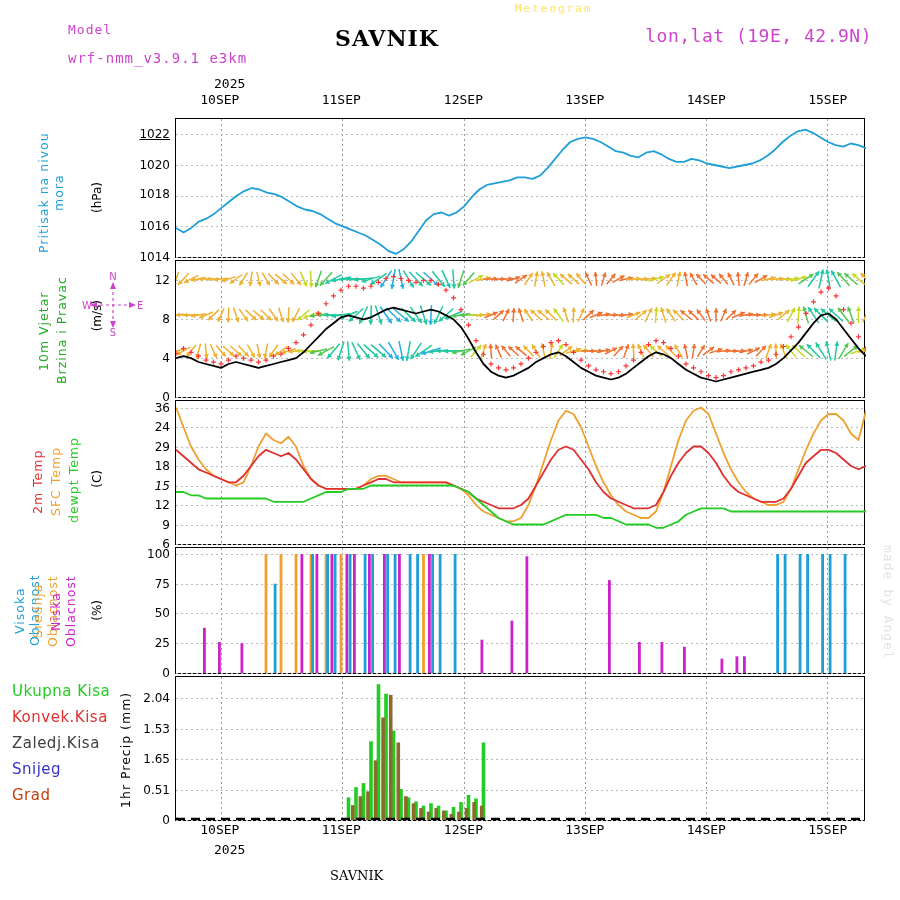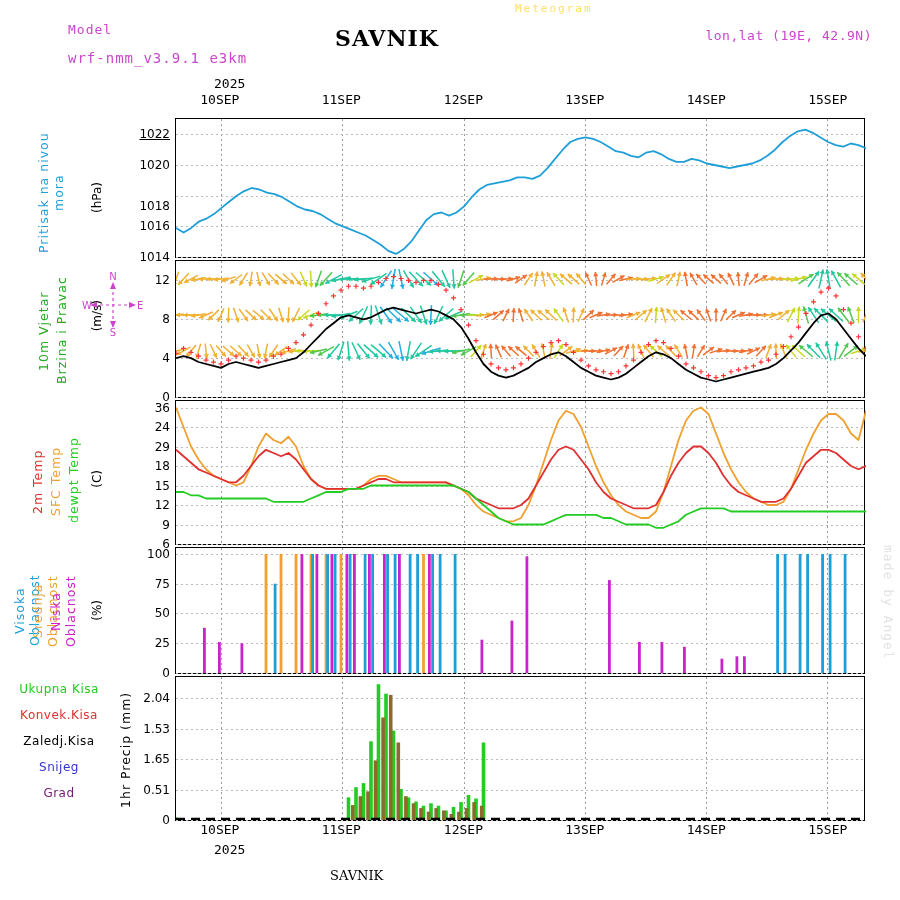--- a/index.html
+++ b/index.html
@@ -3,38 +3,38 @@
 <meta charset="utf-8">
 <style>
   html,body{margin:0;padding:0;}
   body{width:900px;height:900px;background:#ffffff;font-family:"DejaVu Sans",sans-serif;overflow:hidden;position:relative;}
   .abs{position:absolute;}
   .mono{font-family:"DejaVu Sans Mono",monospace;}
   #meteogram-title{left:515px;top:2px;font-size:11px;color:#ffe066;letter-spacing:2px;}
   #model-label{left:68px;top:22px;font-size:13px;color:#cc44cc;letter-spacing:1px;}
   #model-name{left:68px;top:50px;font-size:14px;color:#cc44cc;letter-spacing:1px;}
   #station-title{left:335px;top:25px;font-size:22px;font-weight:bold;color:#000;font-family:"DejaVu Serif",serif;letter-spacing:1px;}
-  #meta-block{right:28px;top:28px;text-align:right;font-size:13px;color:#cc44cc;line-height:16px;letter-spacing:0.5px;}
+  #meta-block{right:28px;top:28px;text-align:right;font-size:18px;color:#cc44cc;line-height:16px;letter-spacing:0.5px;}
   #watermark{right:4px;top:545px;font-size:13px;color:#e2e2e2;writing-mode:vertical-rl;letter-spacing:1px;}
 
   .panel{position:absolute;border:1px solid #000;background:#fff;box-sizing:border-box;left:175px;width:690px;}
   .grid-v{position:absolute;top:0;bottom:0;width:1px;background:#bbb;}
   .grid-v.dot{background:repeating-linear-gradient(to bottom,#999 0 2px,transparent 2px 5px);}
   .grid-h{position:absolute;left:0;right:0;height:1px;background:repeating-linear-gradient(to right,#bbb 0 2px,transparent 2px 5px);}
   .ylab{position:absolute;right:100%;margin-right:6px;font-size:12px;color:#000;transform:translateY(-50%);white-space:nowrap;font-family:"DejaVu Sans",sans-serif;}
   .axis-title{position:absolute;font-size:12.5px;letter-spacing:1px;writing-mode:vertical-rl;transform:rotate(180deg);text-align:center;}
 
   #top-dates{position:absolute;left:175px;top:92px;width:690px;height:22px;}
   #top-dates span{position:absolute;font-size:13px;color:#000;transform:translateX(-50%);}
   #year-top{position:absolute;left:214px;top:76px;font-size:13px;color:#000;}
   #bottom-dates{position:absolute;left:175px;top:822px;width:690px;height:20px;}
   #bottom-dates span{position:absolute;font-size:13px;color:#000;transform:translateX(-50%);}
   #year-bottom{position:absolute;left:214px;top:842px;font-size:13px;color:#000;}
   #footer-station{position:absolute;left:330px;top:868px;font-size:13px;color:#000;font-family:"DejaVu Serif",serif;}
-  .legend-h{position:absolute;font-size:12px;letter-spacing:0.5px;white-space:nowrap;text-align:center;}
+  .legend-h{position:absolute;font-size:15px;letter-spacing:0.5px;white-space:nowrap;text-align:left;padding-left:12px;}
 
   svg{display:block;}
   .compass text{font-size:10px;fill:#cc44cc;font-family:"DejaVu Sans",sans-serif;}
 </style>
 </head>
 <body>
 
 <div class="abs mono" id="meteogram-title">Meteogram</div>
 <div class="abs mono" id="model-label">Model</div>
 <div class="abs mono" id="model-name">wrf-nmm_v3.9.1 e3km</div>
@@ -59,21 +59,21 @@
     <div class="grid-v dot" style="left: 24.1%;"></div>
     <div class="grid-v dot" style="left: 41.8%;"></div>
     <div class="grid-v dot" style="left: 59.4%;"></div>
     <div class="grid-v dot" style="left: 77%;"></div>
     <div class="grid-v dot" style="left: 94.6%;"></div>
     <div class="grid-h" style="top: 138px;"></div>
     <div class="ylab" style="top: 138px;">1014</div>
     <div class="grid-h" style="top: 107.333px;"></div>
     <div class="ylab" style="top: 107.333px;">1016</div>
     <div class="grid-h" style="top: 76.6667px;"></div>
-    <div class="ylab" style="top: 87px; margin-left: 48px;">1018</div>
+    <div class="ylab" style="top: 75px; margin-left: 48px;">1018</div>
     <div class="grid-h" style="top: 46px;"></div>
     <div class="ylab" style="top: 46px;">1020</div>
     <div class="grid-h" style="top: 15.3333px;"></div>
     <div class="ylab" style="top: 15.3333px; text-decoration: underline;">1022</div>
     <svg width="690" height="138" viewBox="0 0 690 138" style="position: absolute; left: 0px; top: 0px;">
       <polyline points="0.0,108.9 7.6,113.5 15.2,108.9 22.7,102.7 30.3,99.7 37.9,95.1 45.5,88.9 53.1,82.8 60.7,76.7 68.2,72.1 75.8,69.0 83.4,70.5 91.0,73.6 98.6,75.1 106.2,78.2 113.7,82.8 121.3,87.4 128.9,90.5 136.5,92.0 144.1,95.1 151.6,99.7 159.2,104.3 166.8,107.3 174.4,110.4 182.0,113.5 189.6,116.5 197.1,121.1 204.7,125.7 212.3,131.9 219.9,134.9 227.5,130.3 235.1,122.7 242.6,111.9 250.2,101.2 257.8,95.1 265.4,93.5 273.0,96.6 280.5,93.5 288.1,87.4 295.7,78.2 303.3,70.5 310.9,65.9 318.5,64.4 326.0,62.9 333.6,61.3 341.2,58.3 348.8,58.3 356.4,59.8 364.0,56.7 371.5,49.1 379.1,39.9 386.7,30.7 394.3,23.0 401.9,19.9 409.5,18.4 417.0,19.9 424.6,23.0 432.2,27.6 439.8,32.2 447.4,33.7 454.9,36.8 462.5,38.3 470.1,33.7 477.7,32.2 485.3,35.3 492.9,39.9 500.4,42.9 508.0,42.9 515.6,39.9 523.2,41.4 530.8,44.5 538.4,46.0 545.9,47.5 553.5,49.1 561.1,47.5 568.7,46.0 576.3,44.5 583.8,41.4 591.4,36.8 599.0,30.7 606.6,23.0 614.2,16.9 621.8,12.3 629.3,10.7 636.9,13.8 644.5,18.4 652.1,23.0 659.7,26.1 667.3,27.6 674.8,24.5 682.4,26.1 690.0,29.1" fill="none" stroke="#1f9fd8" stroke-width="1.8" stroke-linejoin="round"></polyline>
     </svg>
   </div>
 <div class="panel" id="panel-wind" style="top:260px;height:138px;">
     <div class="grid-v dot" style="left: 6.5%;"></div>
@@ -752,21 +752,21 @@
     <div class="grid-v dot" style="left: 59.4%;"></div>
     <div class="grid-v dot" style="left: 77%;"></div>
     <div class="grid-v dot" style="left: 94.6%;"></div>
     <div class="grid-h" style="top: 143px;"></div>
     <div class="ylab" style="top: 143px;">6</div>
     <div class="grid-h" style="top: 123.5px;"></div>
     <div class="ylab" style="top: 123.5px;">9</div>
     <div class="grid-h" style="top: 104px;"></div>
     <div class="ylab" style="top: 104px;">12</div>
     <div class="grid-h" style="top: 84.5px;"></div>
-    <div class="ylab" style="top: 84.5px;">15</div>
+    <div class="ylab" style="top: 84.5px; font-style: italic;">15</div>
     <div class="grid-h" style="top: 65px;"></div>
     <div class="ylab" style="top: 65px;">18</div>
     <div class="grid-h" style="top: 45.5px;"></div>
     <div class="ylab" style="top: 45.5px;">29</div>
     <div class="grid-h" style="top: 26px;"></div>
     <div class="ylab" style="top: 26px;">24</div>
     <div class="grid-h" style="top: 6.5px;"></div>
     <div class="ylab" style="top: 6.5px;">36</div>
     <svg width="690" height="143" viewBox="0 0 690 143" style="position: absolute; left: 0px; top: 0px;">
       <polyline points="0.0,6.5 7.5,26.0 15.0,45.5 22.5,58.5 30.0,68.3 37.5,74.8 45.0,78.0 52.5,81.3 60.0,84.5 67.5,81.3 75.0,65.0 82.5,45.5 90.0,32.5 97.5,39.0 105.0,42.3 112.5,35.8 120.0,45.5 127.5,65.0 135.0,78.0 142.5,84.5 150.0,87.8 157.5,87.8 165.0,87.8 172.5,87.8 180.0,87.8 187.5,84.5 195.0,78.0 202.5,74.8 210.0,74.8 217.5,78.0 225.0,81.3 232.5,81.3 240.0,81.3 247.5,81.3 255.0,81.3 262.5,81.3 270.0,81.3 277.5,84.5 285.0,87.8 292.5,94.3 300.0,104.0 307.5,110.5 315.0,113.8 322.5,117.0 330.0,120.3 337.5,120.3 345.0,117.0 352.5,104.0 360.0,84.5 367.5,61.7 375.0,39.0 382.5,19.5 390.0,9.8 397.5,13.0 405.0,26.0 412.5,45.5 420.0,65.0 427.5,81.3 435.0,94.3 442.5,104.0 450.0,110.5 457.5,113.8 465.0,117.0 472.5,117.0 480.0,110.5 487.5,91.0 495.0,65.0 502.5,39.0 510.0,19.5 517.5,9.8 525.0,6.5 532.5,13.0 540.0,32.5 547.5,52.0 555.0,68.3 562.5,81.3 570.0,91.0 577.5,97.5 585.0,100.8 592.5,104.0 600.0,104.0 607.5,100.8 615.0,87.8 622.5,68.3 630.0,48.8 637.5,32.5 645.0,19.5 652.5,13.0 660.0,13.0 667.5,19.5 675.0,32.5 682.5,39.0 690.0,9.8" fill="none" stroke="#f0a030" stroke-width="1.8" stroke-linejoin="round"></polyline>
@@ -918,23 +918,23 @@
 
 <div class="axis-title" style="left:12px;top:553px;height:115px;color:#1f9fd8;">Visoka Oblacnost</div>
 <div class="axis-title" style="left:30px;top:550px;height:122px;color:#f0a030;">Srednja Oblacnost</div>
 <div class="axis-title" style="left:48px;top:556px;height:110px;color:#cc22cc;">Niska Oblacnost</div>
 <div class="abs" style="left:90px;top:600px;font-size:12px;writing-mode:vertical-rl;transform:rotate(180deg);">(%)</div>
 
 <div class="axis-title" style="left:118px;top:690px;height:120px;color:#000;">1hr Precip (mm)</div>
 
 <div class="legend-h" style="left:0px;top:682px;width:118px;color:#22cc22;">Ukupna Kisa</div>
 <div class="legend-h" style="left:0px;top:708px;width:118px;color:#e03030;">Konvek.Kisa</div>
-<div class="legend-h" style="left:0px;top:734px;width:118px;color:#000000;">Zaledj.Kisa</div>
+<div class="legend-h" style="left:0px;top:734px;width:118px;color:#404040;">Zaledj.Kisa</div>
 <div class="legend-h" style="left:0px;top:760px;width:118px;color:#3333cc;">Snijeg</div>
-<div class="legend-h" style="left:0px;top:786px;width:118px;color:#701a75;">Grad</div>
+<div class="legend-h" style="left:0px;top:786px;width:118px;color:#c2410c;">Grad</div>
 
 <div id="bottom-dates" class="mono">
     <span style="left: 6.5%;">10SEP</span>
     <span style="left: 24.1%;">11SEP</span>
     <span style="left: 41.8%;">12SEP</span>
     <span style="left: 59.4%;">13SEP</span>
     <span style="left: 77%;">14SEP</span>
     <span style="left: 94.6%;">15SEP</span>
   </div>
 <div class="abs mono" id="year-bottom">2025</div>

